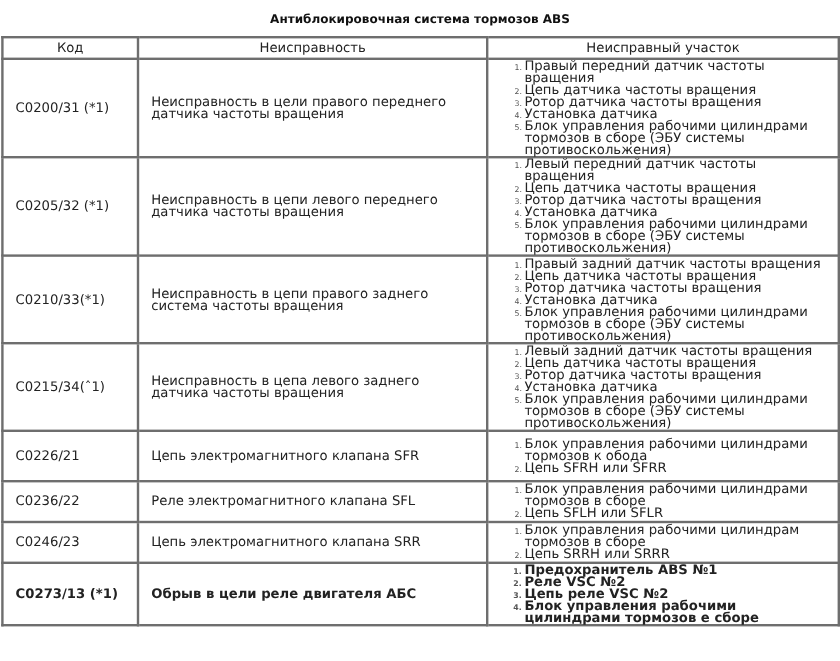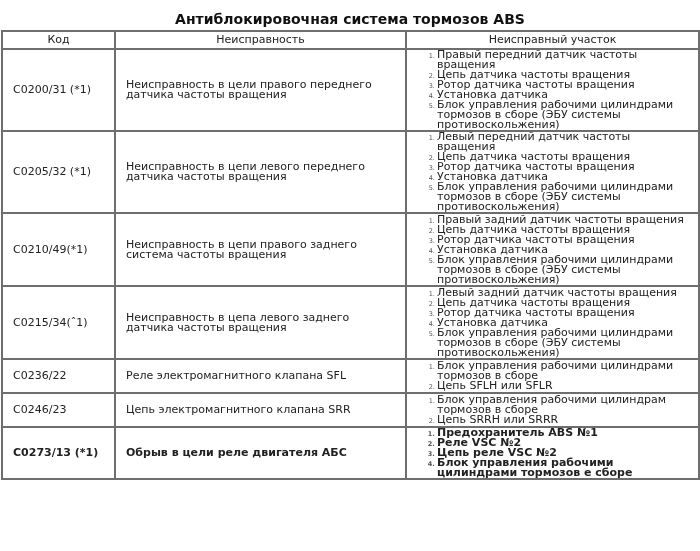--- a/index.html
+++ b/index.html
@@ -2,21 +2,21 @@
 <html><head>
 <meta charset="utf-8">
 <style>
   html, body { margin: 0; padding: 0; background: #ffffff; }
   body {
     width: 700px; height: 551px; overflow: hidden; position: relative;
     font-family: "DejaVu Sans", sans-serif; color: #222222;
   }
   .title {
     position: absolute; top: 11px; left: 0; width: 700px;
-    text-align: center; font-size: 14px; font-weight: bold; color: #111;
+    text-align: center; font-size: 10px; font-weight: bold; color: #111;
   }
   table.grid {
     position: absolute; top: 30px; left: 1px; width: 697px;
     border-collapse: collapse; table-layout: fixed;
     font-size: 11px; line-height: 10px;
   }
   table.grid td, table.grid th {
     border: 2px solid #6e6e6e; padding: 0 10px; vertical-align: middle;
     font-weight: normal; text-align: left;
   }
@@ -72,21 +72,21 @@
           <ol class="parts">
         <li>Левый передний датчик частоты вращения</li>
         <li>Цепь датчика частоты вращения</li>
         <li>Ротор датчика частоты вращения</li>
         <li>Установка датчика</li>
         <li>Блок управления рабочими цилиндрами тормозов в сборе (ЭБУ системы противоскольжения)</li>
       </ol>
         </td>
     </tr>
     <tr class="r-big">
-      <td>C0210/49(*1)</td>
+      <td>C0210/33(*1)</td>
       <td>Неисправность в цепи правого заднего система частоты вращения</td>
       <td>
           <ol class="parts">
         <li>Правый задний датчик частоты вращения</li>
         <li>Цепь датчика частоты вращения</li>
         <li>Ротор датчика частоты вращения</li>
         <li>Установка датчика</li>
         <li>Блок управления рабочими цилиндрами тормозов в сборе (ЭБУ системы противоскольжения)</li>
       </ol>
         </td>
@@ -94,20 +94,30 @@
     <tr class="r-big">
       <td>C0215/34(ˆ1)</td>
       <td>Неисправность в цепа левого заднего датчика частоты вращения</td>
       <td>
           <ol class="parts">
         <li>Левый задний датчик частоты вращения</li>
         <li>Цепь датчика частоты вращения</li>
         <li>Ротор датчика частоты вращения</li>
         <li>Установка датчика</li>
         <li>Блок управления рабочими цилиндрами тормозов в сборе (ЭБУ системы противоскольжения)</li>
+      </ol>
+        </td>
+    </tr>
+    <tr class="r-sfr">
+      <td>C0226/21</td>
+      <td>Цепь электромагнитного клапана SFR</td>
+      <td>
+          <ol class="parts">
+        <li>Блок управления рабочими цилиндрами тормозов к обода</li>
+        <li>Цепь SFRH или SFRR</li>
       </ol>
         </td>
     </tr>
     <tr class="r-sm">
       <td>C0236/22</td>
       <td>Реле электромагнитного клапана SFL</td>
       <td>
           <ol class="parts">
         <li>Блок управления рабочими цилиндрами тормозов в сборе</li>
         <li>Цепь SFLH или SFLR</li>

